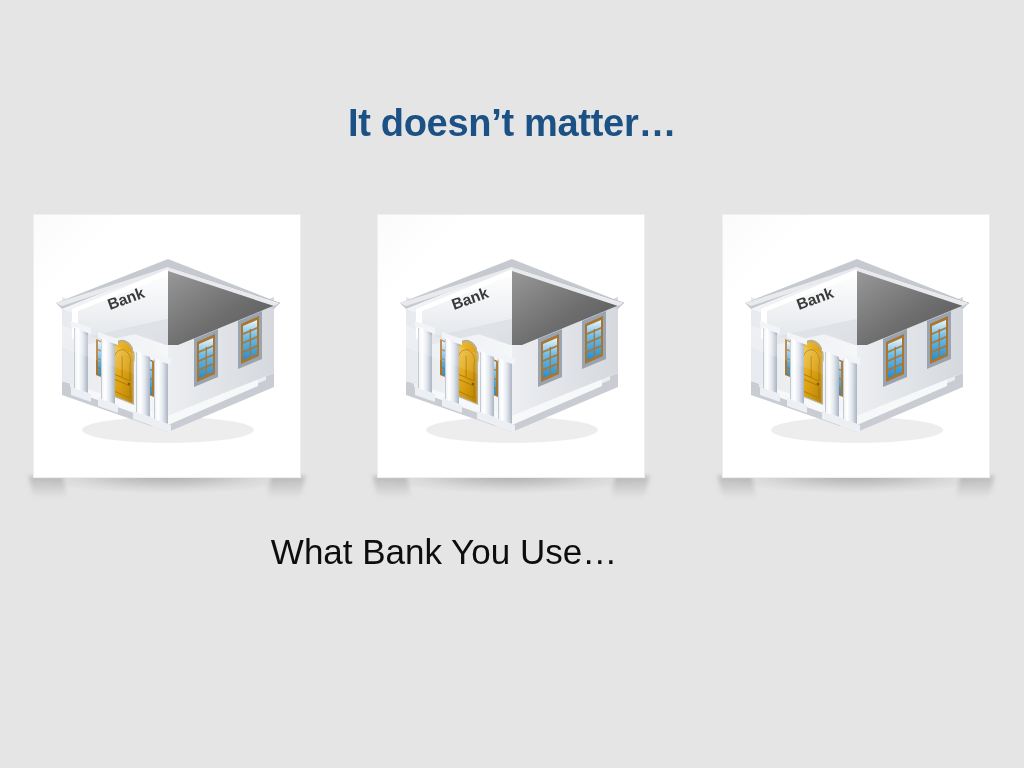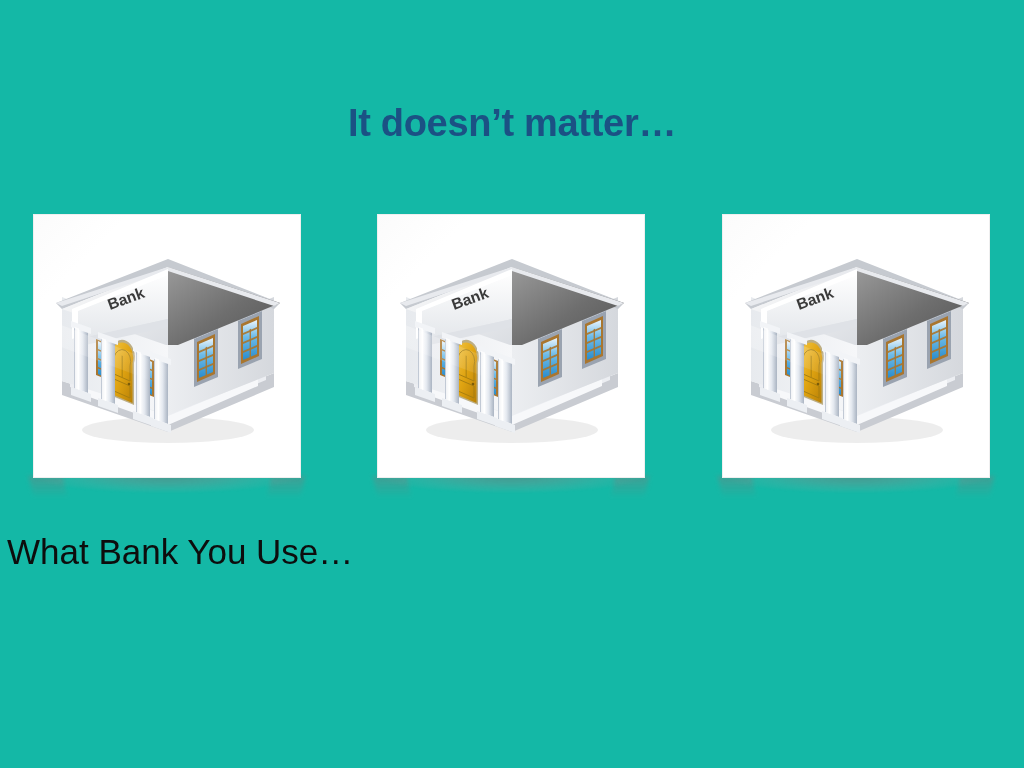--- a/index.html
+++ b/index.html
@@ -13,21 +13,21 @@
     height: 768px;
     position: relative;
     overflow: hidden;
     font-family: "Liberation Sans", sans-serif;
     -webkit-font-smoothing: antialiased;
   }
 
   .slide {
     position: absolute;
     inset: 0;
-    background: #14b8a6;
+    background: #e5e5e5;
   }
 
   
   .slide-title {
     position: absolute;
     left: 0;
     top: 99px;
     width: 1024px;
     text-align: center;
     font-size: 38px;
@@ -37,27 +37,26 @@
     line-height: 48px;
     white-space: nowrap;
   }
 
   
   .slide-subtitle {
     position: absolute;
     left: 0;
     top: 529px;
     width: 888px;
-    text-align: left;
+    text-align: center;
     font-size: 35px;
     font-weight: normal;
     color: #0d0d0d;
     line-height: 46px;
     white-space: nowrap;
-    padding-left: 7px;
   }
 
   
   .cards-row {
     position: absolute;
     left: 0;
     top: 214px;
     width: 1024px;
     height: 290px;
   }

